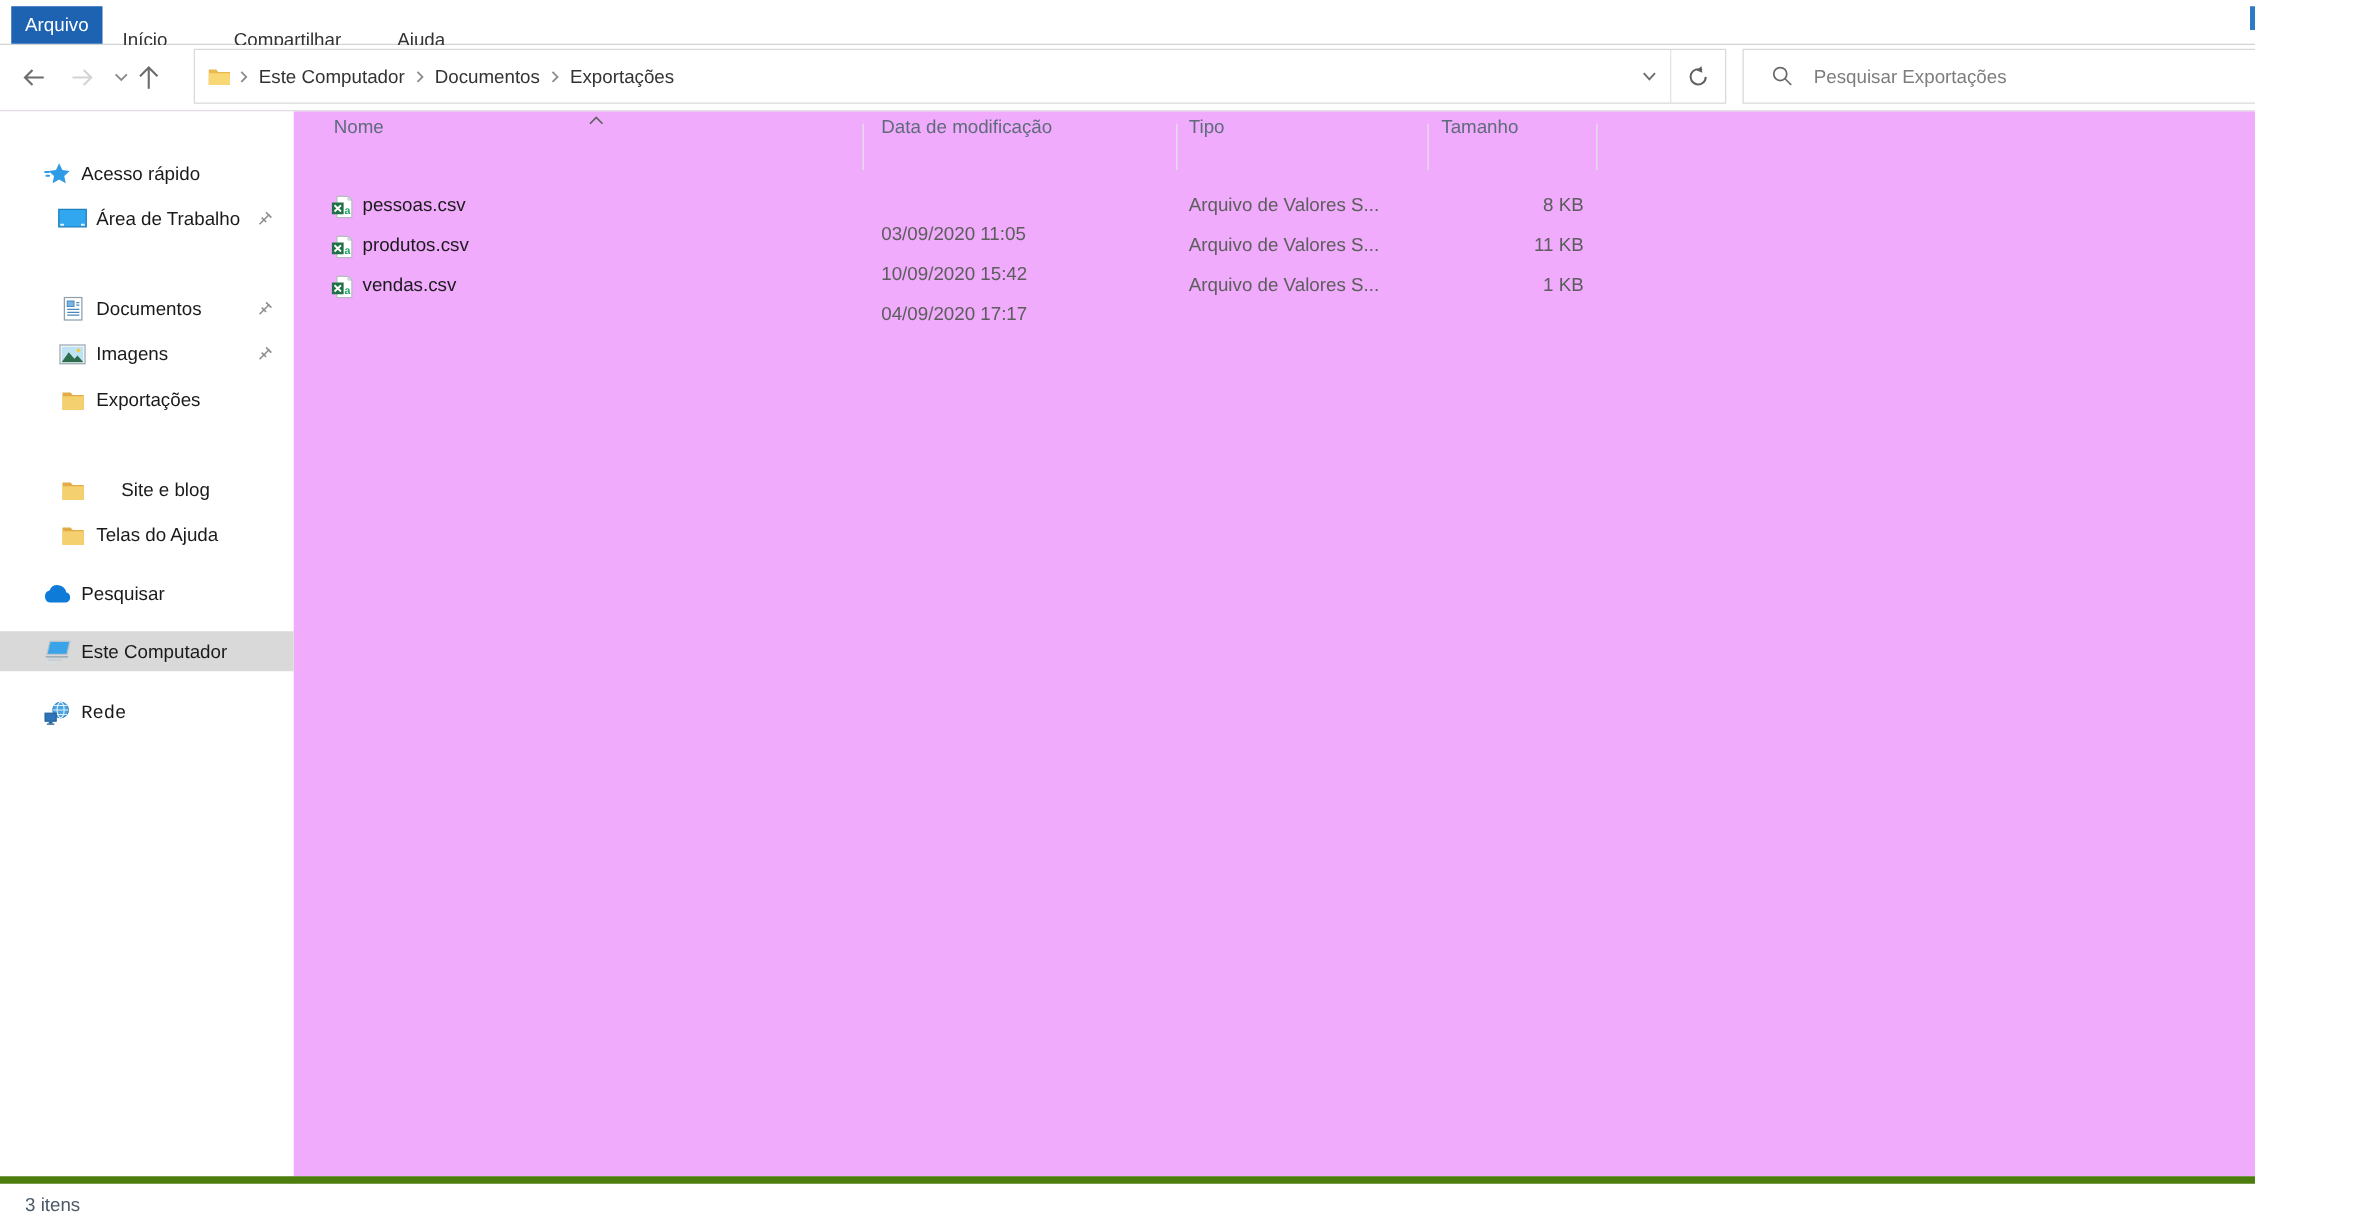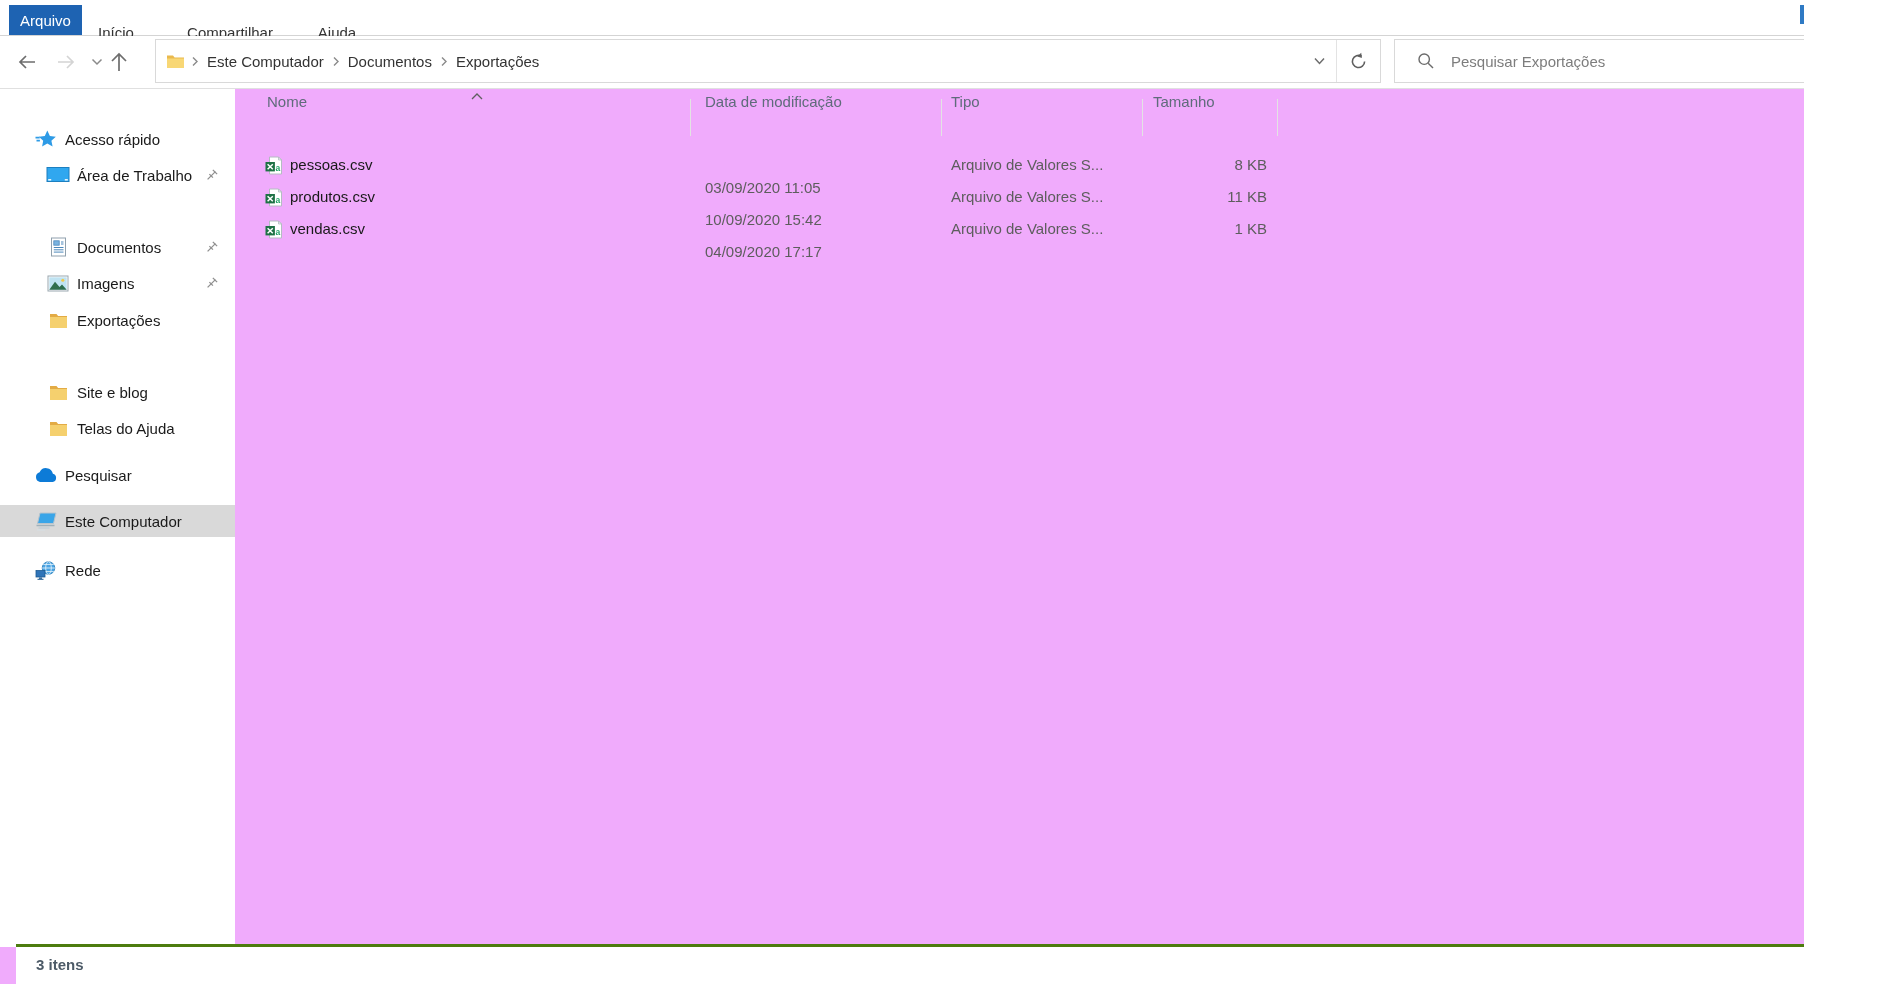--- a/index.html
+++ b/index.html
@@ -55,21 +55,21 @@
   .vsep{position:absolute; top:99px; height:37px; width:1px; background:#e3e3e3;}
   .frow{position:absolute; left:235px; width:1657px; height:32px;}
   .fcell{position:absolute; top:0; height:32px; line-height:32px; font-size:15px; white-space:nowrap;}
   .f-icon{position:absolute; left:30px; top:7px; width:18px; height:18px;}
   .f-name{left:55px; color:#1a1a1a;}
   .f-date{left:470px; color:#5d5d5d;margin-top:23px;}
   .f-type{left:716px; color:#5d5d5d;text-align:right;}
   .f-size{left:880px; width:152px; text-align:right; color:#5d5d5d;}
 
   
-  .statusbar{position:absolute; left:16px; right:0; bottom:0; height:37px; border-top:3px solid #4d7c0f; background:#fff;font-weight:bold;}
+  .statusbar{position:absolute; left:0; right:0; bottom:0; height:37px; border-top:6px solid #4d7c0f; background:#fff;}
   .status-count{position:absolute; left:20px; top:0; height:36px; line-height:36px; font-size:15px; color:#4c5a67;}
   .viewbtn-details{position:absolute; left:1843px; top:4px; width:33px; height:30px; background:#d6eaf7;
                    border:1px solid #66a0cc; display:flex; align-items:center; justify-content:center; box-sizing:border-box;}
   .viewbtn-thumbs{position:absolute; left:1880px; top:9px; width:18px; height:20px; display:flex; align-items:center;}
 </style>
 </head>
 <body>
 
 <div class="screen">
 
@@ -245,21 +245,21 @@
       <span class="s-icon">
         <svg width="19" height="17" viewBox="0 0 19 17">
           <path d="M1 2 h6.5 l1.6 2 H18 v12 H1 z" fill="#e3ab45"></path>
           <path d="M1 5 h17 v11 H1 z" fill="#f5d06e"></path>
         </svg>
       </span>
       <span class="s-label">Exportações</span>
     </div>
 
 
-    <div class="side-item lvl1" style="top:287px;">
+    <div class="side-item lvl1" style="top:287px;gap:20px;">
       <span class="s-icon">
         <svg width="19" height="17" viewBox="0 0 19 17">
           <path d="M1 2 h6.5 l1.6 2 H18 v12 H1 z" fill="#e3ab45"></path>
           <path d="M1 5 h17 v11 H1 z" fill="#f5d06e"></path>
         </svg>
       </span>
       <span class="s-label">Site e blog</span>
     </div>
 
     <div class="side-item lvl1" style="top:323px;">
@@ -286,21 +286,21 @@
         <svg width="24" height="19" viewBox="0 0 24 19">
           <polygon points="6,1 22,1 19.5,11.5 3.5,11.5" fill="#39a5e8" stroke="#b9c4cc" stroke-width="1"></polygon>
           <path d="M2.5 13.5 h18" stroke="#9fb0ba" stroke-width="1.5"></path>
           <path d="M4.5 16 h11" stroke="#c2ced6" stroke-width="1.3"></path>
           <path d="M3 18 h8" stroke="#d5dee4" stroke-width="1.1"></path>
         </svg>
       </span>
       <span class="s-label">Este Computador</span>
     </div>
 
-    <div class="side-item lvl0" style="top:465px;">
+    <div class="side-item lvl0" style="top:465px;font-family:Liberation Mono, monospace;">
       <span class="s-icon">
         <svg width="22" height="19" viewBox="0 0 22 19">
           <circle cx="13.5" cy="7" r="6.3" fill="#4aa3e3" stroke="#2d7fb8" stroke-width="0.8"></circle>
           <ellipse cx="13.5" cy="7" rx="2.8" ry="6.3" fill="none" stroke="#dff0fa" stroke-width="0.9"></ellipse>
           <path d="M7.2 7 h12.6 M8.2 3.4 h10.6 M8.2 10.6 h10.6" stroke="#dff0fa" stroke-width="0.9" fill="none"></path>
           <rect x="1" y="9.5" width="9" height="6.5" fill="#2f74b8" stroke="#1c5a92" stroke-width="0.8"></rect>
           <rect x="4" y="16.5" width="3" height="1.3" fill="#1c5a92"></rect>
           <rect x="2.5" y="17.8" width="6" height="1" fill="#1c5a92"></rect>
         </svg>
       </span>

